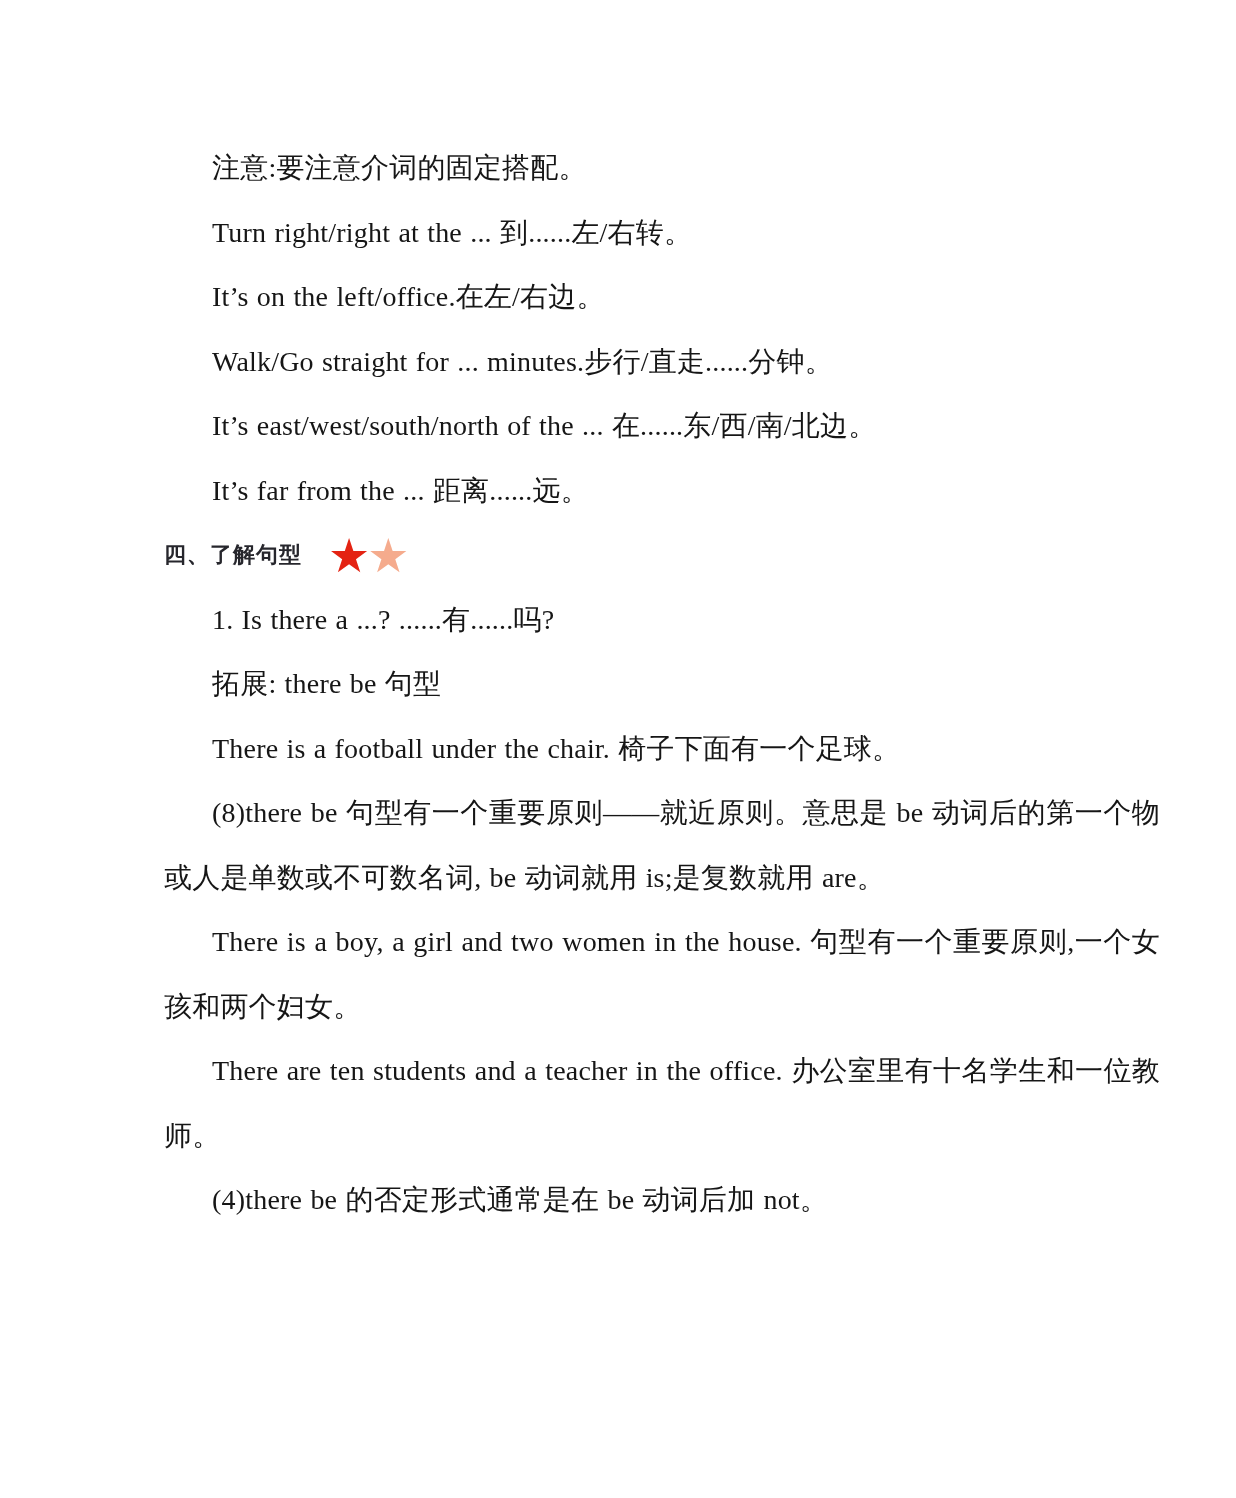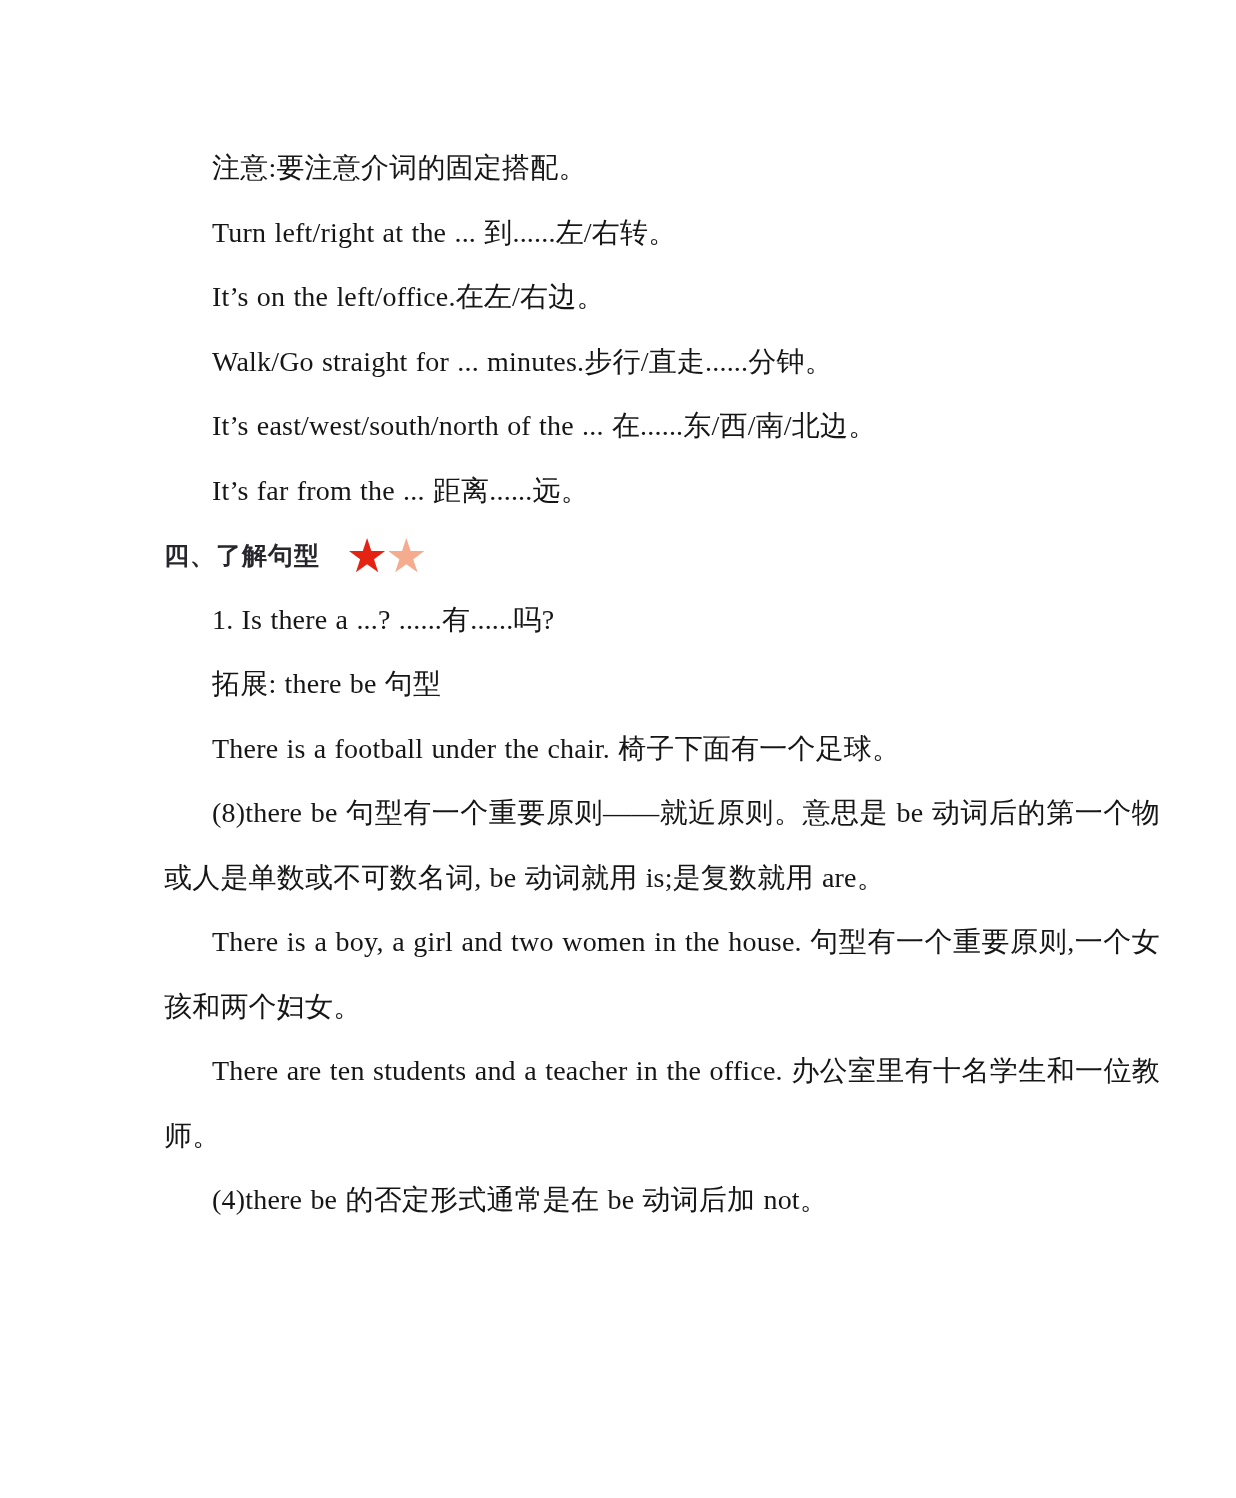--- a/index.html
+++ b/index.html
@@ -32,21 +32,21 @@
   }
   .heading-row {
     display: flex;
     align-items: center;
     height: 64.5px;
     margin: 0;
   }
   .heading-text {
     font-family: "DejaVu Sans", "Liberation Sans", sans-serif;
     font-weight: bold;
-    font-size: 25px;
+    font-size: 22px;
     color: #26262c;
     letter-spacing: 1px;
   }
   .stars {
     display: flex;
     align-items: center;
     margin-left: 26px;
   }
   .star {
     font-size: 47px;
@@ -55,21 +55,21 @@
   }
   .star.star-filled { color: #e42313; }
   .star.star-light  { color: #f5ab8d; margin-left: -3px; }
 </style>
 </head>
 <body>
 
 <div class="page">
 
   <p class="para">注意:要注意介词的固定搭配。</p>
-  <p class="para">Turn left/right at the ... 到......左/右转。</p>
+  <p class="para">Turn right/right at the ... 到......左/右转。</p>
   <p class="para">It’s on the left/office.在左/右边。</p>
   <p class="para">Walk/Go straight for ... minutes.步行/直走......分钟。</p>
   <p class="para">It’s east/west/south/north of the ... 在......东/西/南/北边。</p>
   <p class="para">It’s far from the ... 距离......远。</p>
 
   <div class="heading-row">
     <span class="heading-text">四、了解句型</span>
     <span class="stars">
       <span class="star star-filled">★</span>
       <span class="star star-light">★</span>

